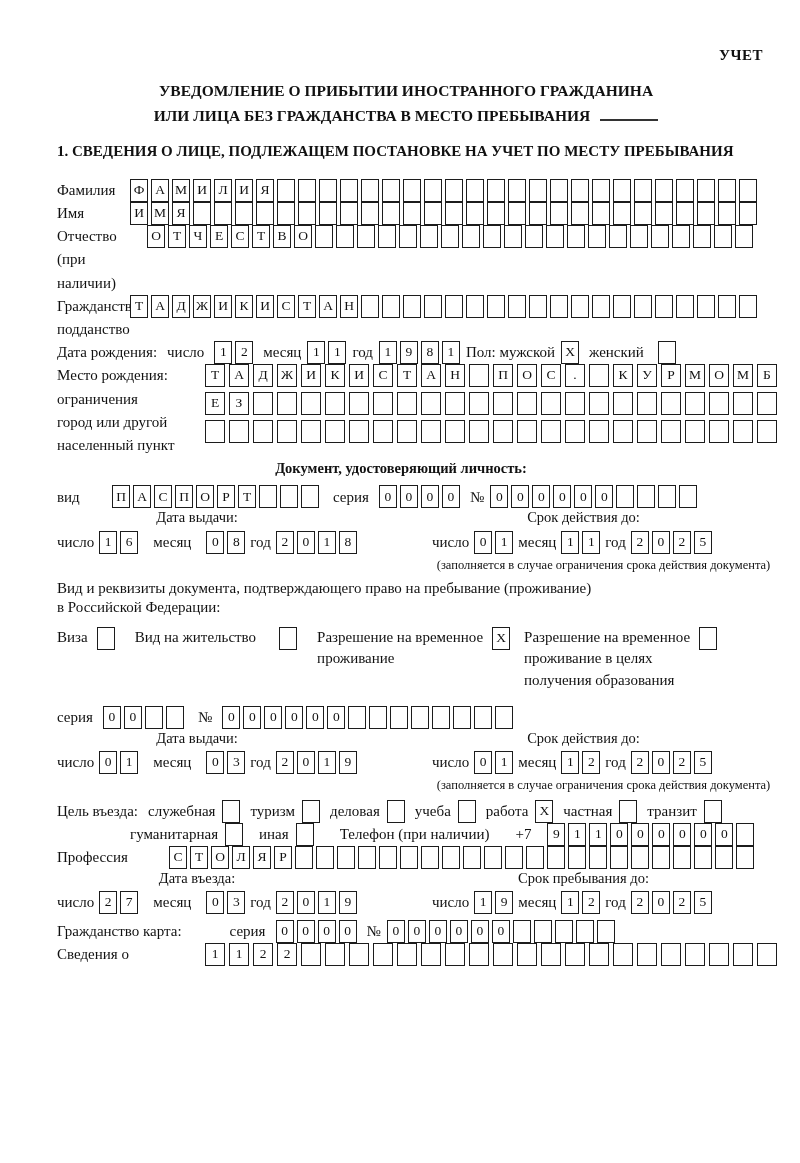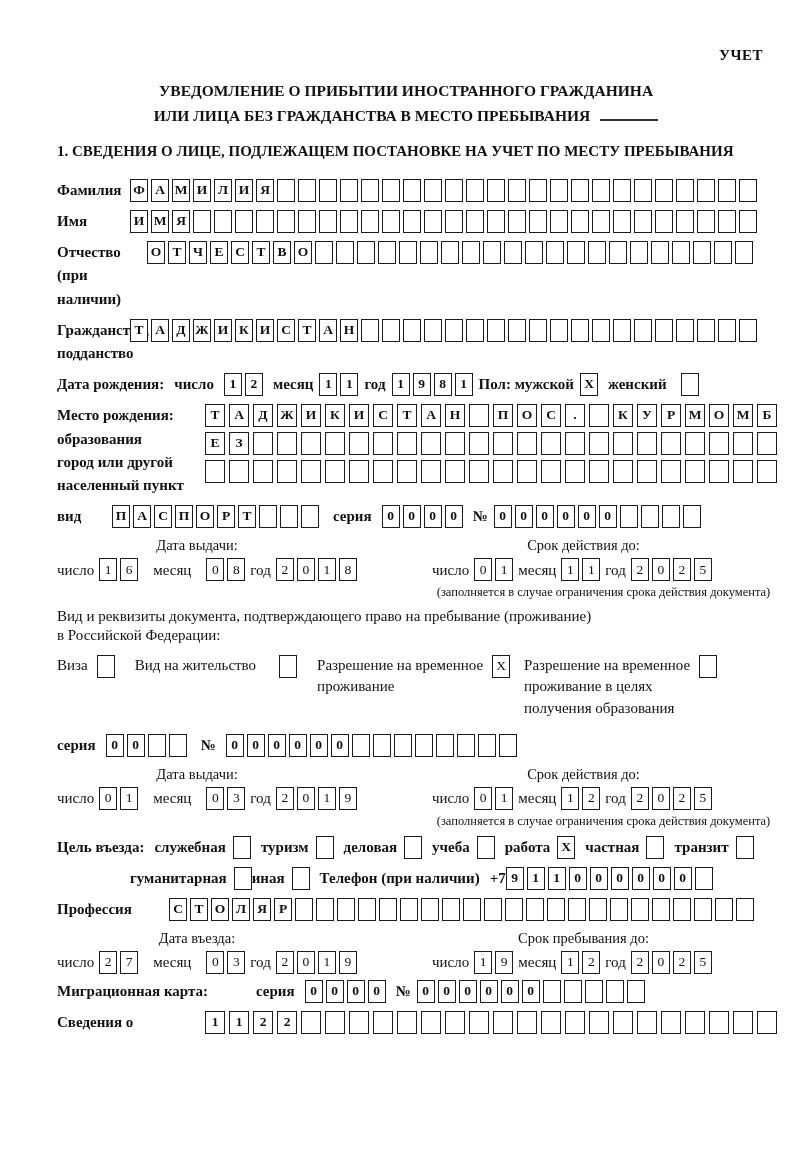--- a/index.html
+++ b/index.html
@@ -8,21 +8,21 @@
     padding:26px 25px 30px 57px;
     font-family:"Liberation Serif","DejaVu Serif",serif;
     color:#111;font-size:15px;line-height:1.25;
   }
   .meta{width:185px;margin-left:505px;font-size:13.5px;line-height:1.45;}
   .meta .ed{margin-top:6px;}
   .form-label{text-align:right;font-weight:bold;margin:20px 12px 14px 0;font-size:15px;letter-spacing:.5px;}
   .title{text-align:center;font-weight:bold;font-size:15.5px;line-height:1.6;margin:0 20px 14px 0;}
   .title-underline{display:inline-block;width:58px;border-bottom:2px solid #333;height:14px;margin-left:10px;}
   .section-heading{font-weight:bold;font-size:15px;margin:8px 0 18px 0;}
-  .row{display:flex;align-items:center;margin-bottom:8px;font-weight:bold;}
+  .row{display:flex;align-items:center;}
   .row.top{align-items:flex-start;}
   .lbl{flex:0 0 auto;}
   .w73{width:73px;} .w90{width:90px;} .w55{width:55px;} .w112{width:112px;} .w148{width:148px;}
   .lbl-block{line-height:1.55;}
   .cells{display:inline-flex;gap:3px;flex:0 0 auto;}
   .cell{
     box-sizing:border-box;width:var(--cw,18px);height:var(--ch,23px);
     border:1.7px solid #1c1c1c;display:inline-flex;align-items:center;justify-content:center;
     font-size:13.5px;background:#fff;flex:0 0 auto;
   }
@@ -231,21 +231,21 @@
       </span>
     <span class="gap6">Пол: мужской</span>
     <span class="cell gap6">X</span>
     <span class="gap10">женский</span>
     <span class="cell gap14"></span>
   </div>
 
   <div class="row top">
     <span class="lbl-block lbl w148">
       <span>Место рождения:</span><br>
-      <span>образования</span><br>
+      <span>ограничения</span><br>
       <span>город или другой</span><br>
       <span>населенный пункт</span>
     </span>
     <span class="stack">
       <span class="cells wide">
           <span class="cell">Т</span>
           <span class="cell">А</span>
           <span class="cell">Д</span>
           <span class="cell">Ж</span>
           <span class="cell">И</span>
@@ -317,20 +317,21 @@
           <span class="cell"></span>
           <span class="cell"></span>
           <span class="cell"></span>
           <span class="cell"></span>
           <span class="cell"></span>
           <span class="cell"></span>
         </span>
     </span>
   </div>
 
+  <div class="center-bold">Документ, удостоверяющий личность:</div>
 
   <div class="row">
     <span class="lbl w55">вид</span>
     <span class="cells">
         <span class="cell">П</span>
         <span class="cell">А</span>
         <span class="cell">С</span>
         <span class="cell">П</span>
         <span class="cell">О</span>
         <span class="cell">Р</span>
@@ -540,21 +541,21 @@
     <span class="purpose-opt">
       <span>частная</span>
       <span class="cell"></span>
     </span>
     <span class="purpose-opt">
       <span>транзит</span>
       <span class="cell"></span>
     </span>
   </div>
 
-  <div class="row" style="margin-left:73px;gap:0;">
+  <div class="row" style="margin-left:73px;gap:16px;">
     <span class="purpose-opt">
       <span>гуманитарная</span>
       <span class="cell"></span>
     </span>
     <span class="purpose-opt">
       <span>иная</span>
       <span class="cell"></span>
     </span>
     <span class="gap10">Телефон (при наличии)</span>
     <span class="gap10">+7</span>
@@ -647,21 +648,21 @@
             <span class="cell">2</span>
             <span class="cell">0</span>
             <span class="cell">2</span>
             <span class="cell">5</span>
           </span>
       </div>
     </div>
   </div>
 
   <div class="row">
-    <span>Миграционная карта:</span>
+    <span>Гражданство карта:</span>
     <span style="margin-left:48px;">серия</span>
     <span class="cells gap10">
         <span class="cell">0</span>
         <span class="cell">0</span>
         <span class="cell">0</span>
         <span class="cell">0</span>
       </span>
     <span class="gap10">№</span>
     <span class="cells gap6">
         <span class="cell">0</span>

